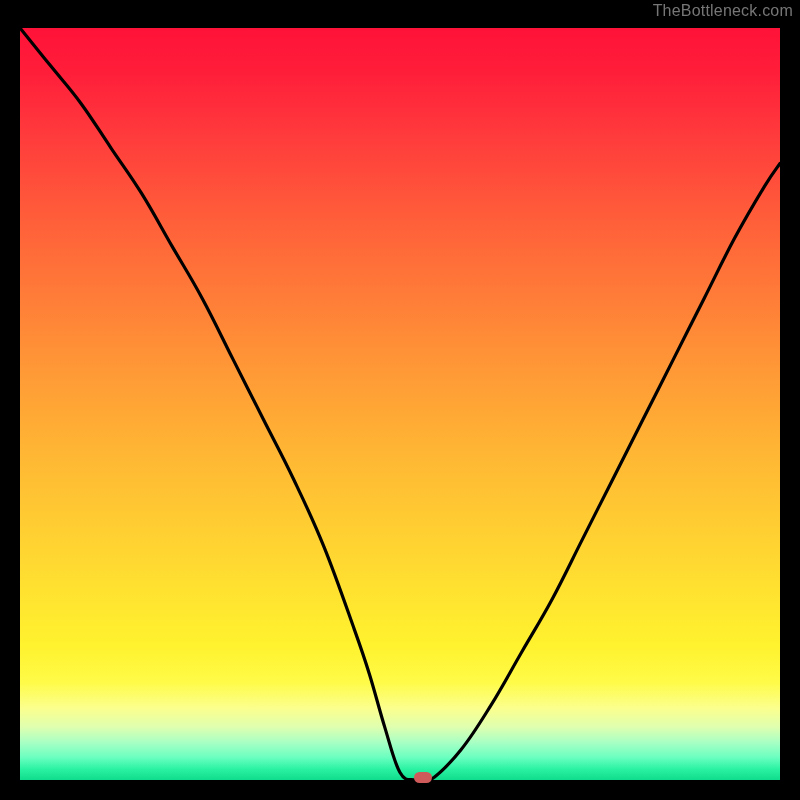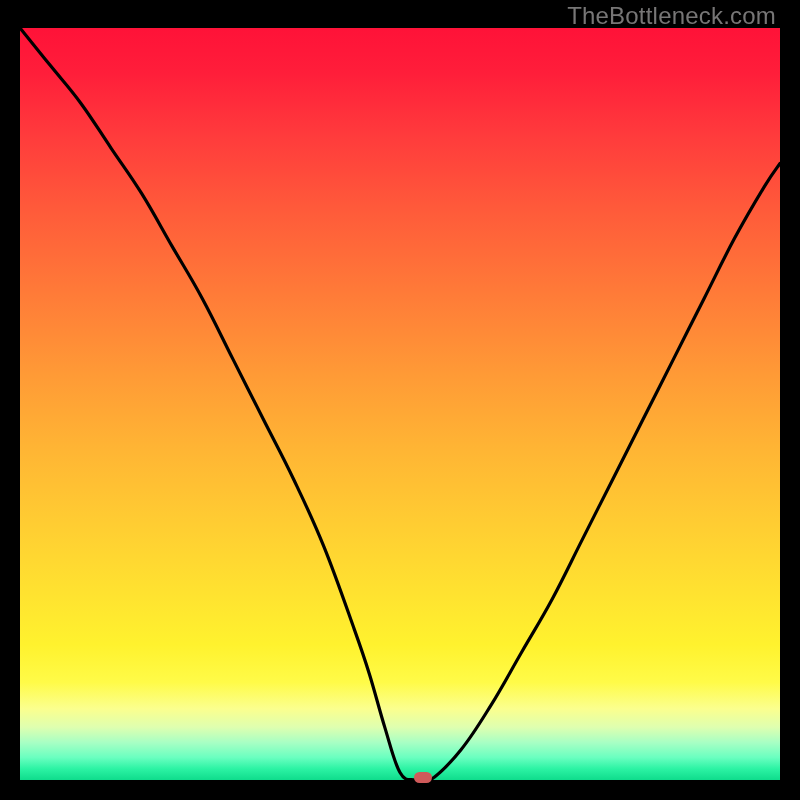--- a/index.html
+++ b/index.html
@@ -13,23 +13,23 @@
   }
   .frame {
     position: relative;
     width: 800px;
     height: 800px;
     background: #000;
   }
   .watermark {
     position: absolute;
     top: 2px;
-    right: 24px;
+    right: 7px;
     color: #777676;
-    font-size: 24px;
+    font-size: 16px;
     font-weight: 500;
     letter-spacing: 0.2px;
     z-index: 10;
   }
   .plot {
     position: absolute;
     left: 20px;
     top: 28px;
     width: 760px;
     height: 752px;

